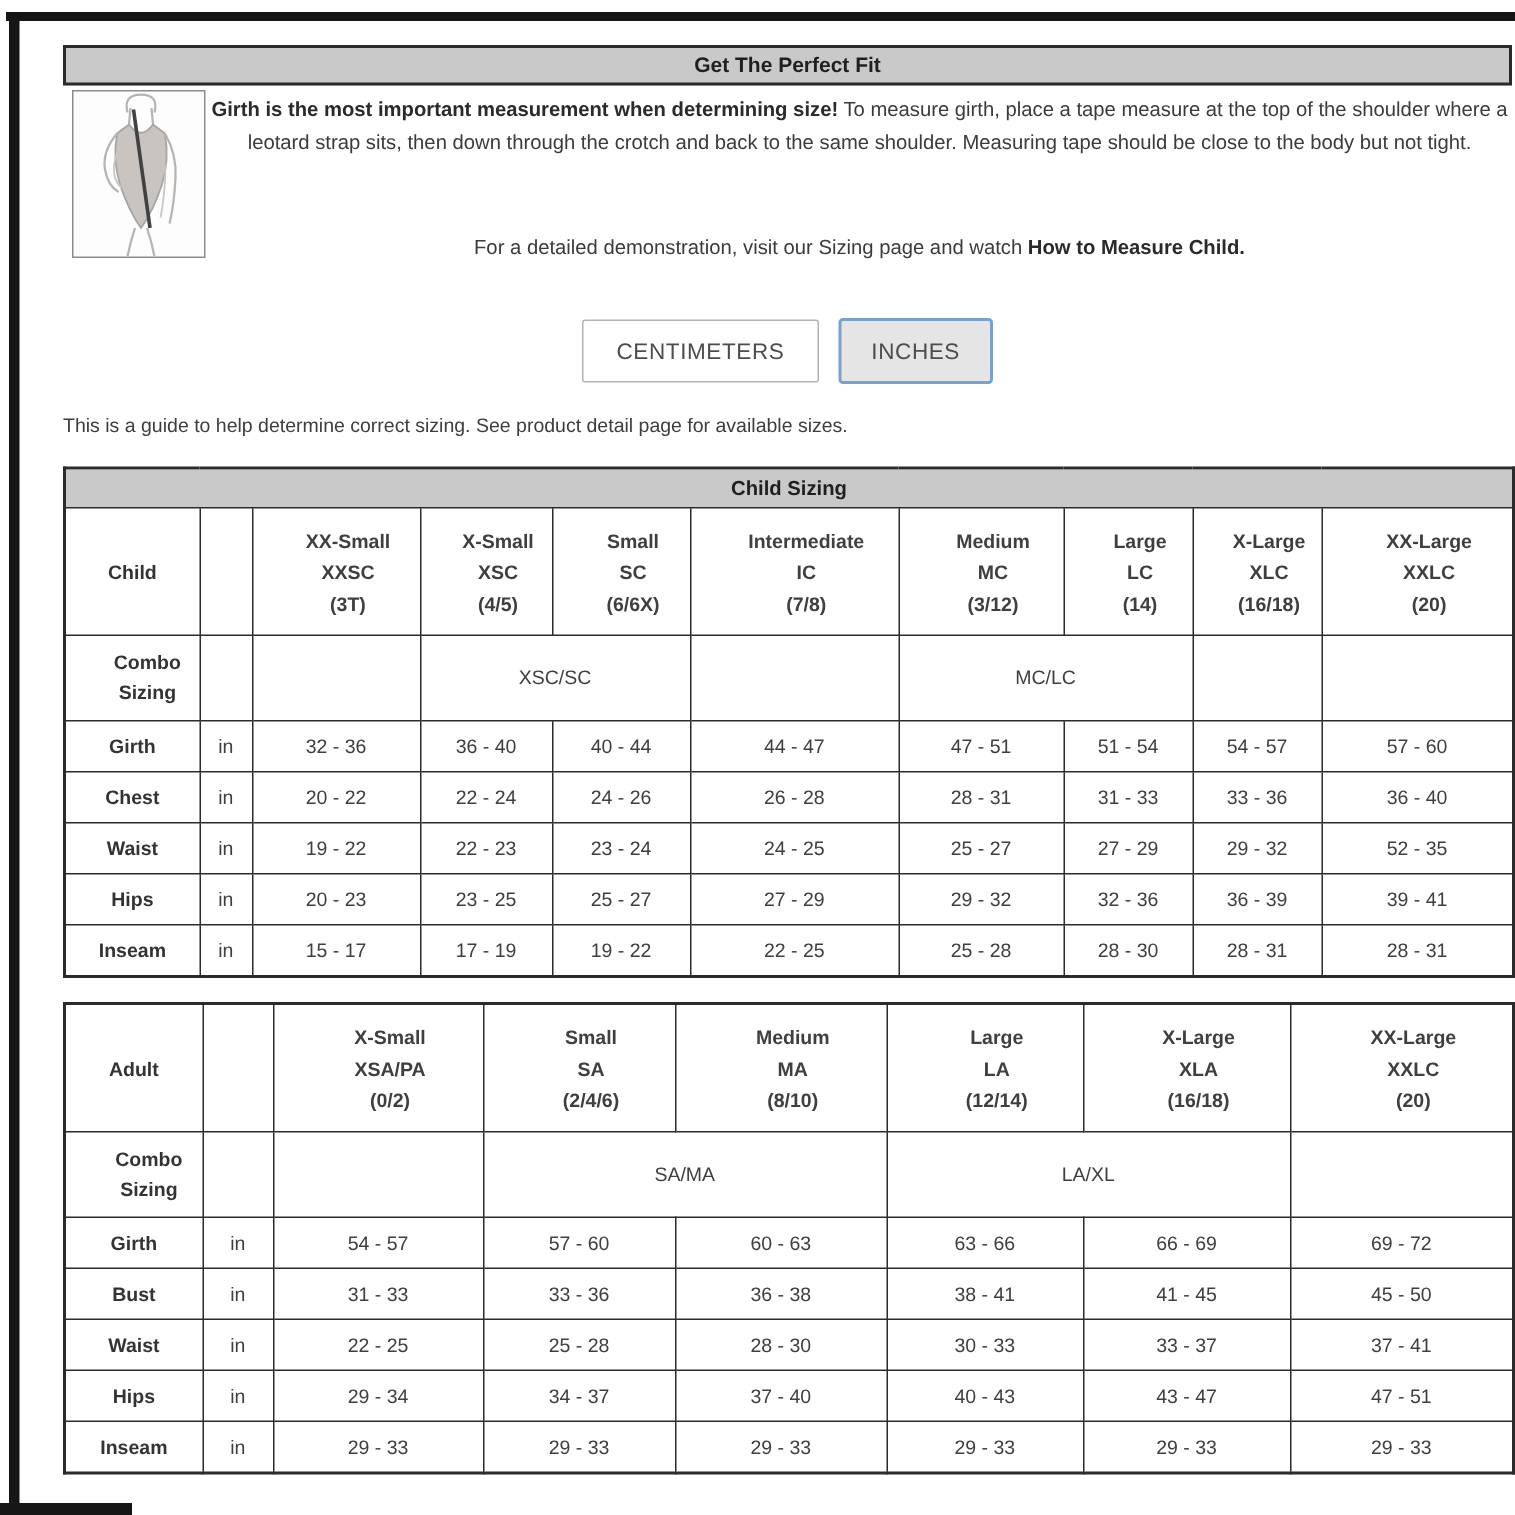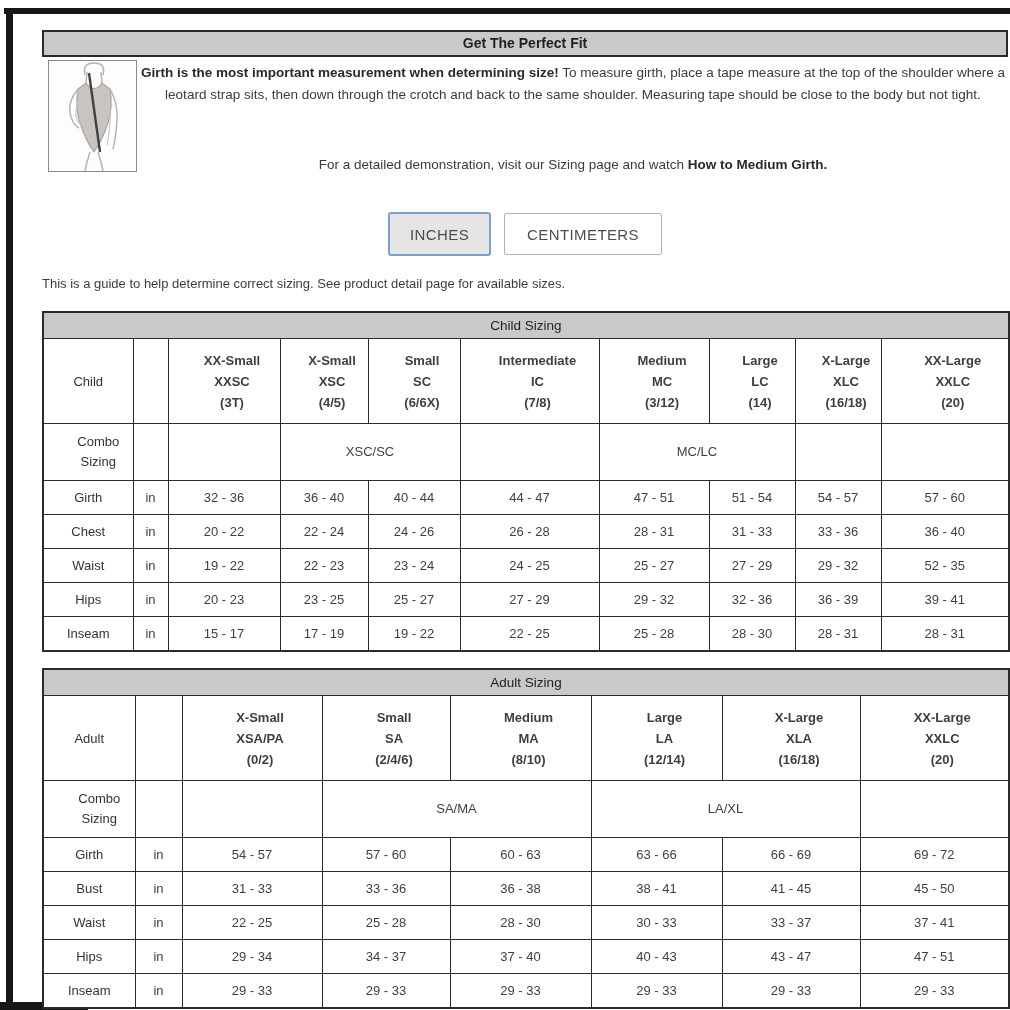--- a/index.html
+++ b/index.html
@@ -54,25 +54,25 @@
 
   table.size-table{
     border-collapse:collapse;table-layout:fixed;background:#fff;
     font-family:"Liberation Sans",sans-serif;font-size:13px;color:#3f3f3f;
     border:2px solid #2b2b2b;
   }
   table.size-table td{
     border:1px solid #2b2b2b;text-align:center;vertical-align:middle;
     padding:0;overflow:hidden;
   }
-  td.tbl-title{background:#c9c9c9;font-weight:normal;font-size:13.5px;color:#1f1f1f;height:25px;}
+  td.tbl-title{background:#c9c9c9;font-weight:bold;font-size:13.5px;color:#1f1f1f;height:25px;}
   tr.hdr-row td{height:84px;}
   td.hdr{font-weight:bold;}
   td.hdr div{line-height:21px;padding-left:16px;}
-  td.lbl{font-weight:normal;color:#333;}
+  td.lbl{font-weight:bold;color:#333;}
   td.lbl div{line-height:20px;padding-left:20px;}
   tr.combo-row td{height:56px;line-height:20px;}
   tr.data-row td{height:33px;}
   td.thick-left{border-left:3px solid #2b2b2b;}
 </style>
 </head>
 <body>
 
 <div class="frame-top"></div>
 <div class="frame-left"></div>
@@ -91,25 +91,25 @@
     <path d="M61 28 Q69 42 68 58 Q67 76 64 88" fill="none" stroke="#b7b3b0" stroke-width="1.5"></path>
     <path d="M58 36 Q62 48 61 60 Q60 74 58 84" fill="none" stroke="#c9c6c3" stroke-width="1.2"></path>
     <path d="M41 91 Q38 100 36 110" fill="none" stroke="#b7b3b0" stroke-width="1.5"></path>
     <path d="M49 91 Q52 100 54 110" fill="none" stroke="#b7b3b0" stroke-width="1.5"></path>
     <path d="M40 12 L51 91" fill="none" stroke="#414141" stroke-width="2.4"></path>
   </svg>
 </div>
 
 <div class="intro"><span class="bold">Girth is the most important measurement when determining size!</span><span> To measure girth, place a tape measure at the top of the shoulder where a leotard strap sits, then down through the crotch and back to the same shoulder. Measuring tape should be close to the body but not tight.</span></div>
 
-<div class="demo"><span>For a detailed demonstration, visit our Sizing page and watch </span><span class="bold">How to Medium Girth.</span></div>
+<div class="demo"><span>For a detailed demonstration, visit our Sizing page and watch </span><span class="bold">How to Measure Child.</span></div>
 
 <div class="unit-row">
+  <button class="btn btn-cm">CENTIMETERS</button>
   <button class="btn btn-inches">INCHES</button>
-  <button class="btn btn-cm">CENTIMETERS</button>
 </div>
 
 <div class="guide-note">This is a guide to help determine correct sizing. See product detail page for available sizes.</div>
 
 <div id="child-table" class="tbl-wrap">
     <table class="size-table">
       <colgroup>
         <col style="width: 90px;">
         <col style="width: 35px;">
         <col style="width: 112px;">
@@ -251,23 +251,20 @@
         <col style="width: 92px;">
         <col style="width: 47px;">
         <col style="width: 140px;">
         <col style="width: 128px;">
         <col style="width: 141px;">
         <col style="width: 131px;">
         <col style="width: 138px;">
         <col style="width: 149px;">
       </colgroup>
       <tbody>
-        <tr>
-          <td class="tbl-title" colspan="8">Adult Sizing</td>
-        </tr>
         <tr class="hdr-row">
           <td class="lbl">Adult</td>
           <td></td>
           <td class="hdr">
             <div>X-Small</div>
             <div>XSA/PA</div>
             <div>(0/2)</div>
           </td>
           <td class="hdr">
             <div>Small</div>

